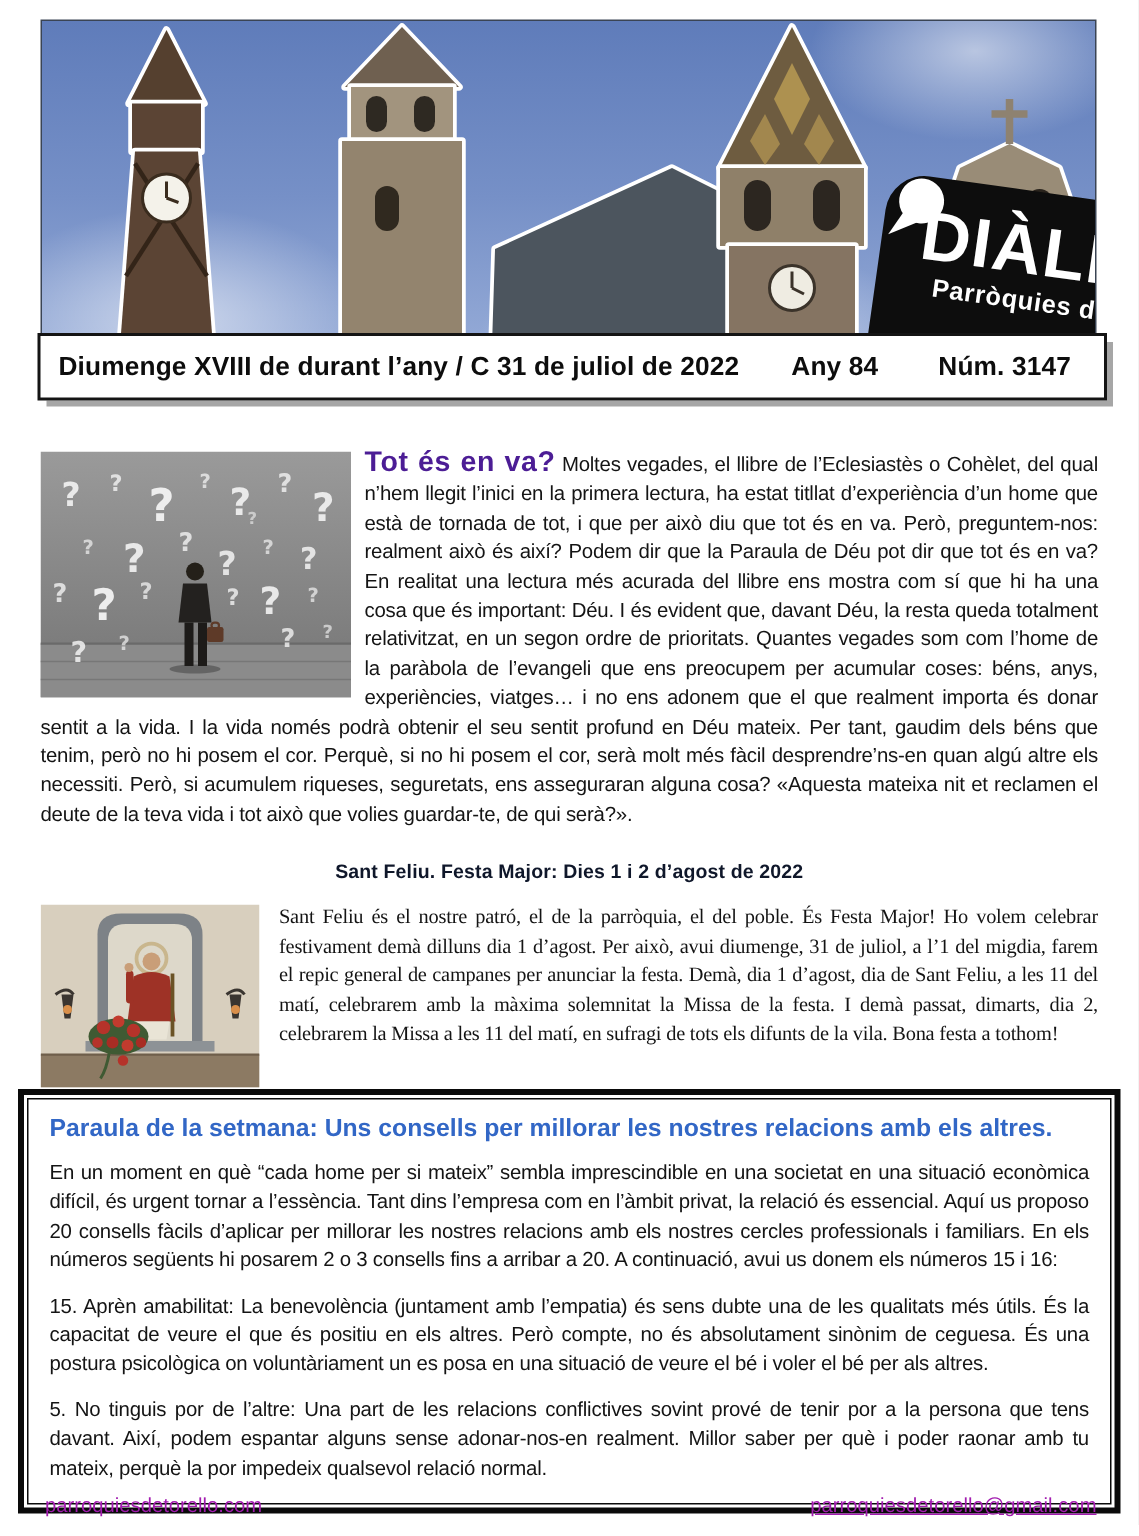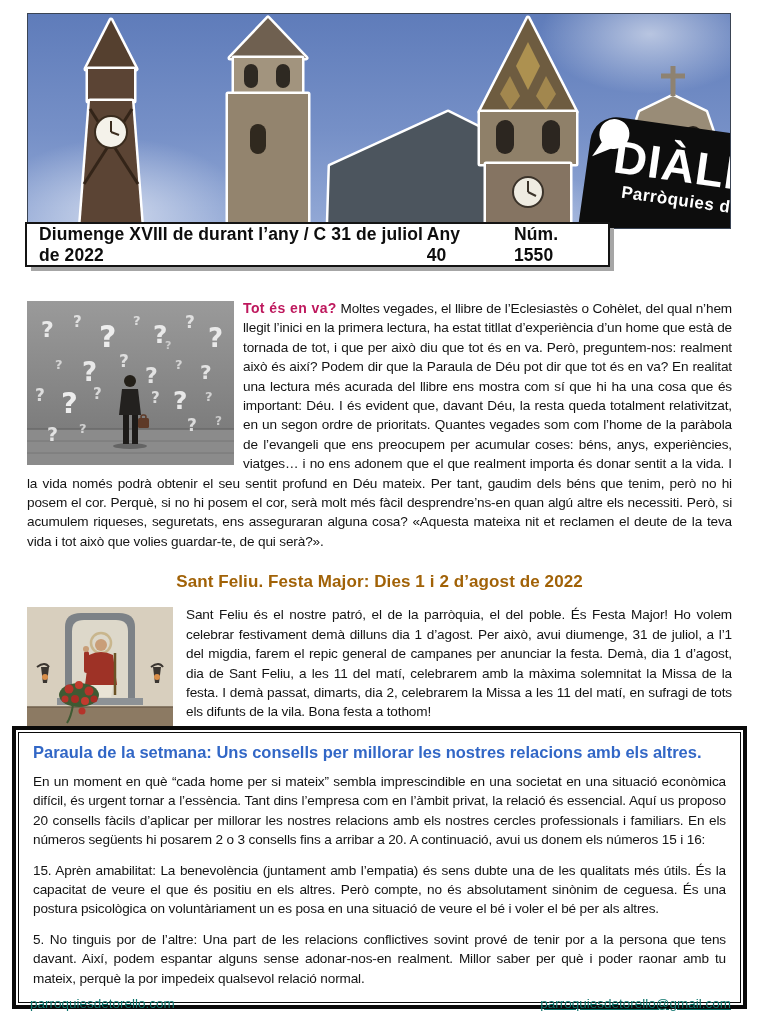--- a/index.html
+++ b/index.html
@@ -26,60 +26,60 @@
     background:#0d0d0d; border-radius:26px; transform:rotate(8deg);
     transform-origin:top left; padding:16px 0 0 24px; color:#fff;
   }
   .badge-row { display:flex; align-items:flex-start; }
   .bubble { margin-top:10px; margin-right:2px; }
   .logo-title { font-size:46px; font-weight:bold; letter-spacing:1px; line-height:1; }
   .logo-sub { font-size:17px; font-weight:bold; margin:2px 0 0 14px; letter-spacing:.5px; }
 
   
   .titlebar {
-    position:absolute; left:25px; top:222px; width:585px; height:45px;
+    position:absolute; left:25px; top:222px; width:713px; height:45px;
     background:#fff; border:2px solid #141414; box-shadow:5px 5px 0 -1px #a6a6a6;
     display:flex; align-items:center; justify-content:space-between;
     padding:0 22px 0 12px; font-weight:bold; font-size:17.5px; color:#0d0d0d;
     letter-spacing:.1px; z-index:3;
   }
   .tb-right { display:flex; gap:40px; }
 
   
   .content { position:absolute; left:27px; top:299px; width:705px; }
   .justified { text-align:justify; font-size:13.6px; line-height:19.4px; letter-spacing:-.15px; color:#141414; }
-  .inline-head { color:#be185d; font-size:14px; letter-spacing:.4px; font-weight:bold; }
+  .inline-head { color:#4c1d95; font-size:19px; letter-spacing:.4px; font-weight:bold; }
   .photo-float { float:left; margin:2px 9px 2px 0; }
   .photo-frame { display:block; }
 
   .section-head {
-    text-align:center; color:#a16207; font-size:17px; font-weight:bold;
+    text-align:center; color:#0f172a; font-size:13px; font-weight:bold;
     margin:21px 0 13px 0; letter-spacing:.1px;
   }
-  .article2 { overflow:hidden; }
+  .article2 { overflow:hidden;font-family:Liberation Serif, serif; }
   .article2 .photo-float { margin-right:13px; }
 
   
   .word-box {
     position:absolute; left:12px; top:726px; width:735px;
     border:4px solid #0a0a0a; padding:2px; background:#fff;
   }
   .word-box-inner { border:1px solid #0a0a0a; padding:8px 14px 12px 14px; }
   .word-box-head { color:#3267c6; font-size:16.5px; font-weight:bold; margin:2px 0 10px 0; }
   .word-box-inner p { margin-bottom:11px; }
   .word-box-inner p:last-child { margin-bottom:2px; }
   .tip-label { font-weight:normal; }
 
   
   .footer {
     position:absolute; left:30px; right:28px; bottom:13px;
     display:flex; justify-content:space-between; align-items:baseline;
     font-size:13.5px;
   }
-  .footer a { color:#0f766e; text-decoration:none; cursor:pointer; }
+  .footer a { color:#a21caf; text-decoration:none; cursor:pointer; }
   .footer a.underline { text-decoration:underline;text-align:center; }
 </style>
 </head>
 <body>
 
 <div class="page">
 
   <div class="hero">
     <span class="cloud" style="left:-40px; bottom:-60px; width:260px; height:150px;"></span>
     <span class="cloud" style="left:290px; bottom:-70px; width:300px; height:140px;"></span>
@@ -144,22 +144,22 @@
         </span>
         <span class="logo-title">DIÀLEG</span>
       </div>
       <div class="logo-sub">Parròquies de Torelló</div>
     </div>
   </div>
 
   <div class="titlebar">
     <span>Diumenge XVIII de durant l’any / C  31 de juliol de 2022</span>
     <span class="tb-right">
-      <span>Any 40</span>
-      <span>Núm. 1550</span>
+      <span>Any 84</span>
+      <span>Núm. 3147</span>
     </span>
   </div>
 
   <div class="content">
 
     <div class="article1">
       <span class="photo-float">
         <svg class="photo-frame" width="207" height="164" viewBox="0 0 207 164">
           <defs>
             <linearGradient id="wall" x1="0" y1="0" x2="0" y2="1">

